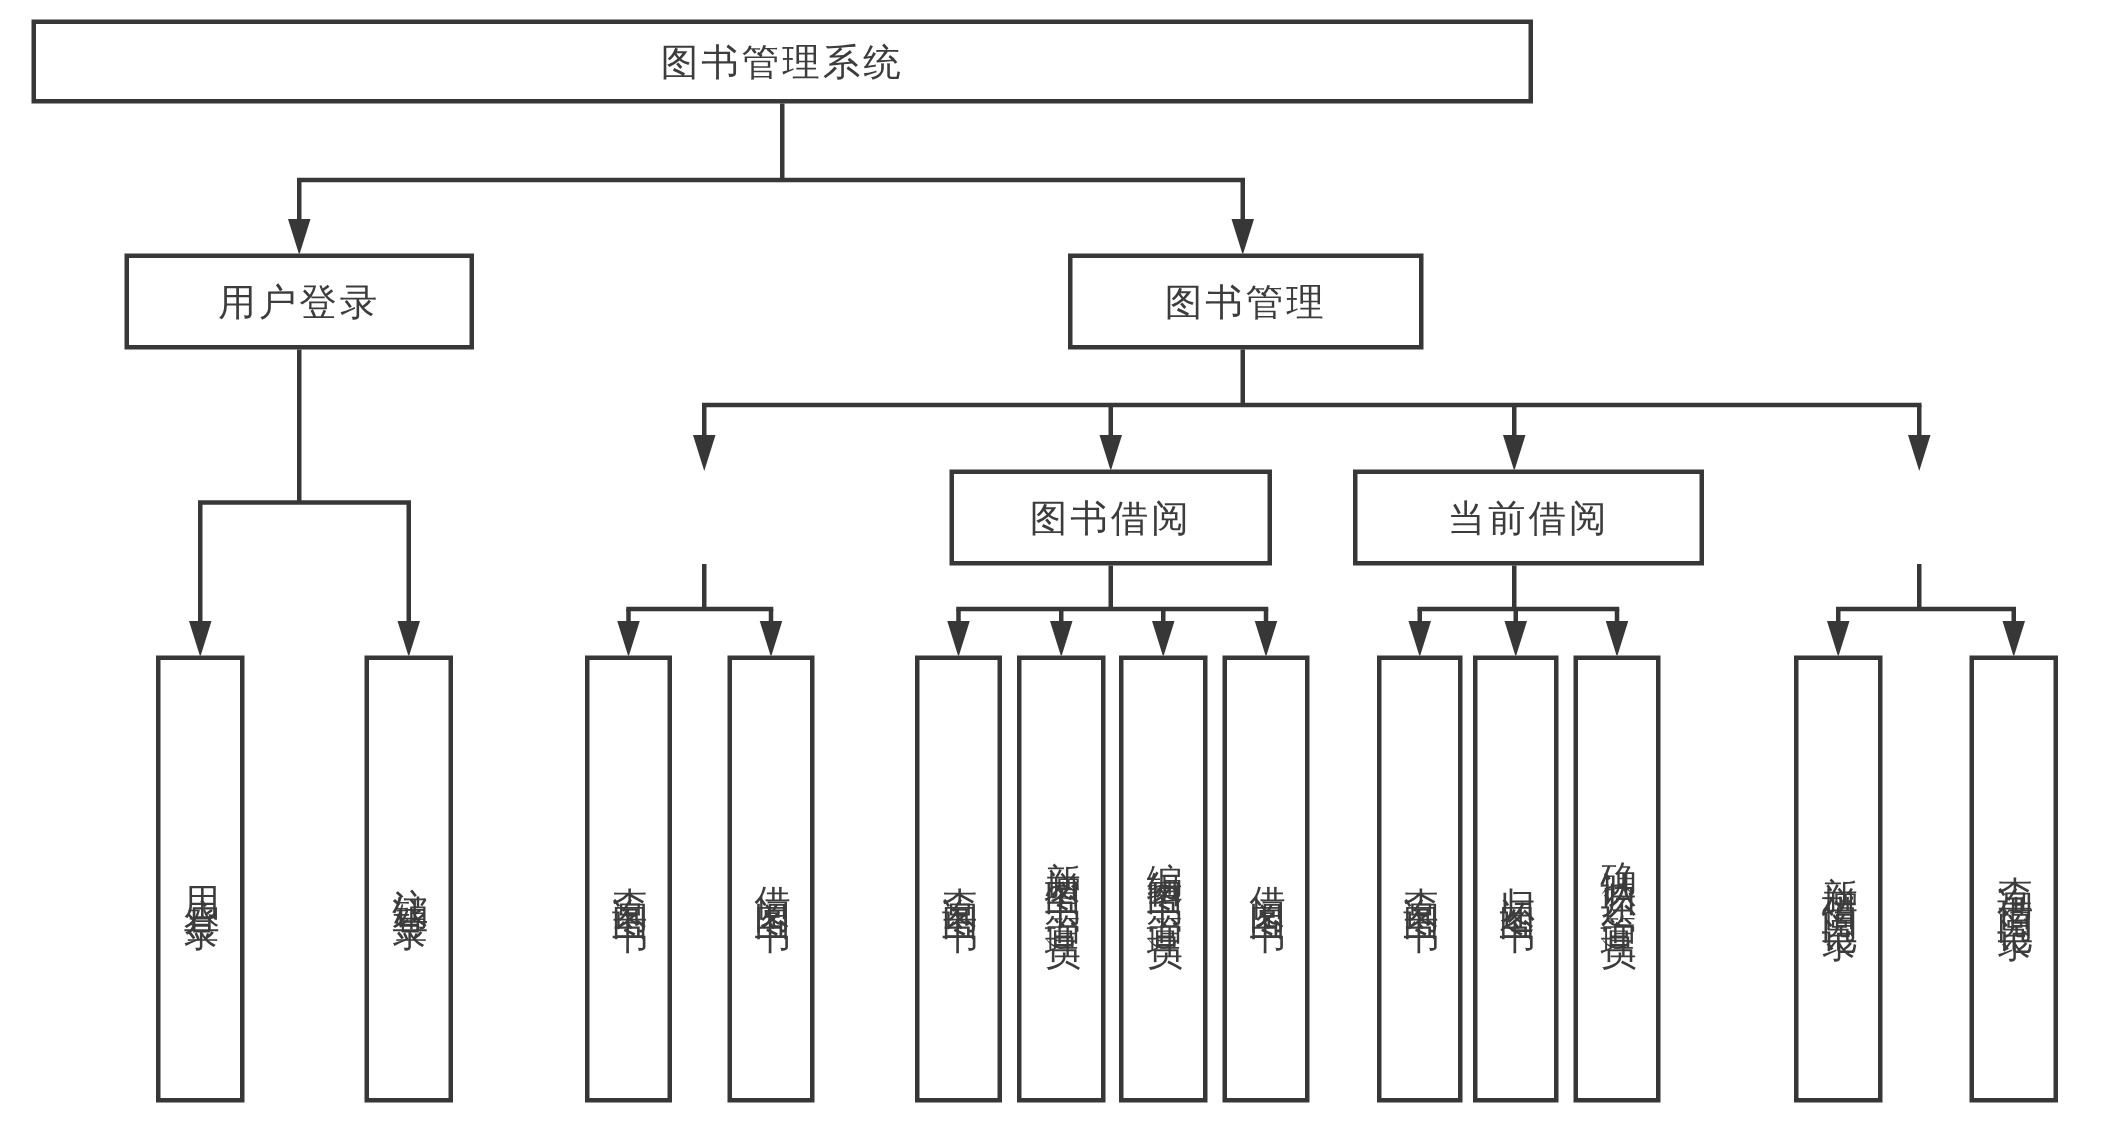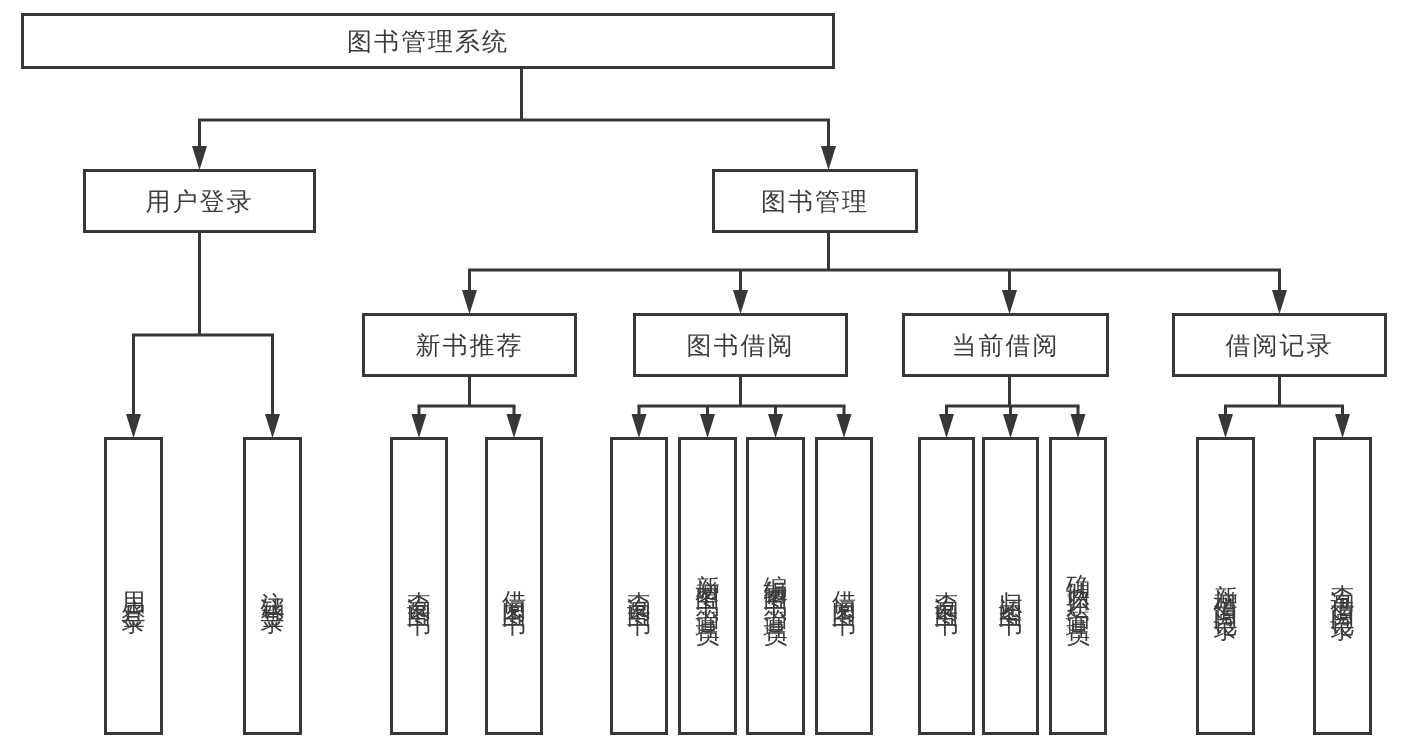--- a/index.html
+++ b/index.html
@@ -108,40 +108,34 @@
       <polygon points="1003,414 1018,414 1010.5,438" fill="#373737"></polygon>
       <line x1="1078" y1="406" x2="1078" y2="425" stroke="#373737" stroke-width="3"></line>
       <polygon points="1070.5,414 1085.5,414 1078,438" fill="#373737"></polygon>
       <line x1="1279.5" y1="376" x2="1279.5" y2="406" stroke="#373737" stroke-width="3"></line>
       <line x1="1224" y1="406" x2="1344" y2="406" stroke="#373737" stroke-width="3"></line>
       <line x1="1225.5" y1="406" x2="1225.5" y2="425" stroke="#373737" stroke-width="3"></line>
       <polygon points="1218,414 1233,414 1225.5,438" fill="#373737"></polygon>
       <line x1="1342.5" y1="406" x2="1342.5" y2="425" stroke="#373737" stroke-width="3"></line>
       <polygon points="1335,414 1350,414 1342.5,438" fill="#373737"></polygon>
     </svg>
-<div class="node h" style="left: 21px; top: 13px; width: 814px; height: 56px;">
+<div class="node h" style="left: 21px; top: 13px; width: 1001px; height: 56px;">
       <span>图书管理系统</span>
     </div>
     <div class="node h" style="left: 83px; top: 169px; width: 233px; height: 64px;">
       <span>用户登录</span>
     </div>
-    <div class="node h" style="left: 712px; top: 169px; width: 206px; height: 64px;">
+    <div class="node h" style="left: 712px; top: 169px; width: 237px; height: 64px;">
       <span>图书管理</span>
-    </div>
-    <div class="node h" style="left: 362px; top: 313px; width: 215px; height: 64px;">
-      <span>新书推荐</span>
     </div>
     <div class="node h" style="left: 633px; top: 313px; width: 215px; height: 64px; text-align: center;">
       <span>图书借阅</span>
     </div>
-    <div class="node h" style="left: 902px; top: 313px; width: 207px; height: 64px;">
+    <div class="node h" style="left: 902px; top: 313px; width: 234px; height: 64px;">
       <span>当前借阅</span>
-    </div>
-    <div class="node h" style="left: 1172px; top: 313px; width: 215px; height: 64px;">
-      <span>借阅记录</span>
     </div>
     <div class="node v" style="left: 104px; top: 437px; width: 59px; height: 298px;">
       <span>用户登录</span>
     </div>
     <div class="node v" style="left: 243px; top: 437px; width: 59px; height: 298px;">
       <span>注销登录</span>
     </div>
     <div class="node v" style="left: 390px; top: 437px; width: 58px; height: 298px;">
       <span>查询图书</span>
     </div>

